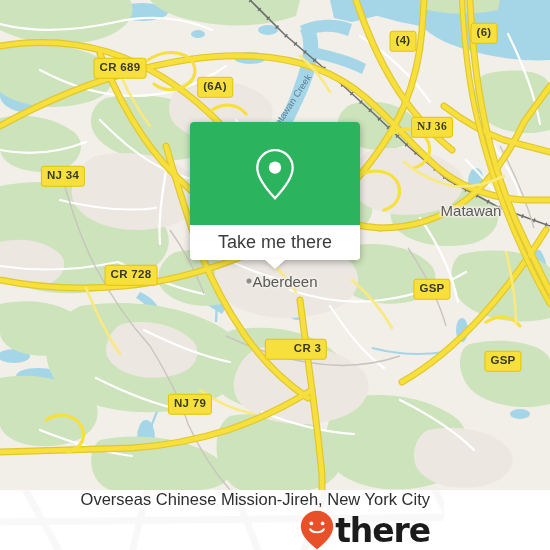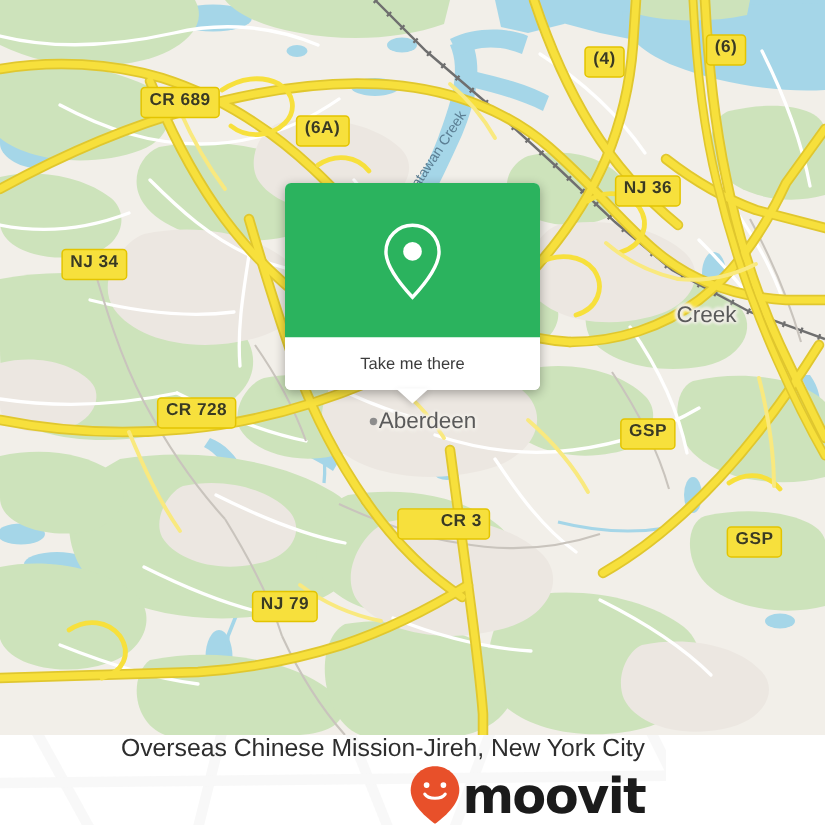--- a/index.html
+++ b/index.html
@@ -110,21 +110,21 @@
     height: 35px;
     background: #ffffff;
     border-radius: 0 0 4px 4px;
     display: flex;
     align-items: center;
     justify-content: center;
     position: relative;
   }
   #popup-foot-label {
     color: #3c3c3c;
-    font-size: 11px;
+    font-size: 18px;
     font-family: "Liberation Sans", sans-serif;
   }
   #popup-tail {
     position: absolute;
     left: 50%;
     bottom: -9px;
     width: 0; height: 0;
     transform: translateX(-50%);
     border-left: 11px solid transparent;
     border-right: 11px solid transparent;
@@ -388,27 +388,27 @@
         </g>
       </g>
 
     </svg>
 
     <div class="water-label" style="left:268px; top:128px; transform: rotate(-57deg);">Matawan Creek</div>
 
     <div class="place-dot" style="left:249px; top:281px;"></div>
     <div class="place" style="left:285px; top:281px;text-align:center;">Aberdeen</div>
 
-    <div class="place" style="left:471px; top:210px;">Creek</div>
+    <div class="place" style="left:471px; top:210px;">Matawan</div>
 
     <div class="shield" style="left:120px; top:68px;">CR 689</div>
     <div class="shield" style="left:215px; top:63px;margin-top:24px;">(6A)</div>
     <div class="shield" style="left:403px; top:41px;">(4)</div>
     <div class="shield" style="left:484px; top:33px;">(6)</div>
-    <div class="shield" style="left:432px; top:127px;">NJ 36</div>
+    <div class="shield" style="left:432px; top:127px;font-family:Liberation Serif, serif;">NJ 36</div>
     <div class="shield" style="left:63px;  top:176px;">NJ 34</div>
     <div class="shield" style="left:131px; top:275px;">CR 728</div>
     <div class="shield" style="left:432px; top:289px;">GSP</div>
     <div class="shield" style="left:296px; top:349px;padding-left:28px;">CR 3</div>
     <div class="shield" style="left:503px; top:361px;">GSP</div>
     <div class="shield" style="left:190px; top:404px;">NJ 79</div>
 
     <div id="popup">
       <div id="popup-head">
         <svg width="44" height="54" viewBox="0 0 44 54" xmlns="http://www.w3.org/2000/svg">
@@ -439,17 +439,17 @@
 
     <span id="footer-title">Overseas Chinese Mission-Jireh, New York City</span>
 
     <div id="logo">
       <svg width="34" height="40" viewBox="0 0 34 40" xmlns="http://www.w3.org/2000/svg">
         <path d="M17 0.8 C7.9 0.8 0.8 7.9 0.8 16.8 C0.8 26.4 11.5 35.2 17 39.2 C22.5 35.2 33.2 26.4 33.2 16.8 C33.2 7.9 26.1 0.8 17 0.8 Z" fill="#e8502a"></path>
         <circle cx="11.4" cy="13.4" r="1.9" fill="#ffffff"></circle>
         <circle cx="22.6" cy="13.4" r="1.9" fill="#ffffff"></circle>
         <path d="M10.2 19.4 C12.6 23.1 21.4 23.1 23.8 19.4" stroke="#ffffff" stroke-width="2.1" fill="none" stroke-linecap="round"></path>
       </svg>
-      <span id="logo-word">moovit</span>
+      <span id="logo-word">there</span>
     </div>
   </div>
 
 </div>
 
 </body></html>

